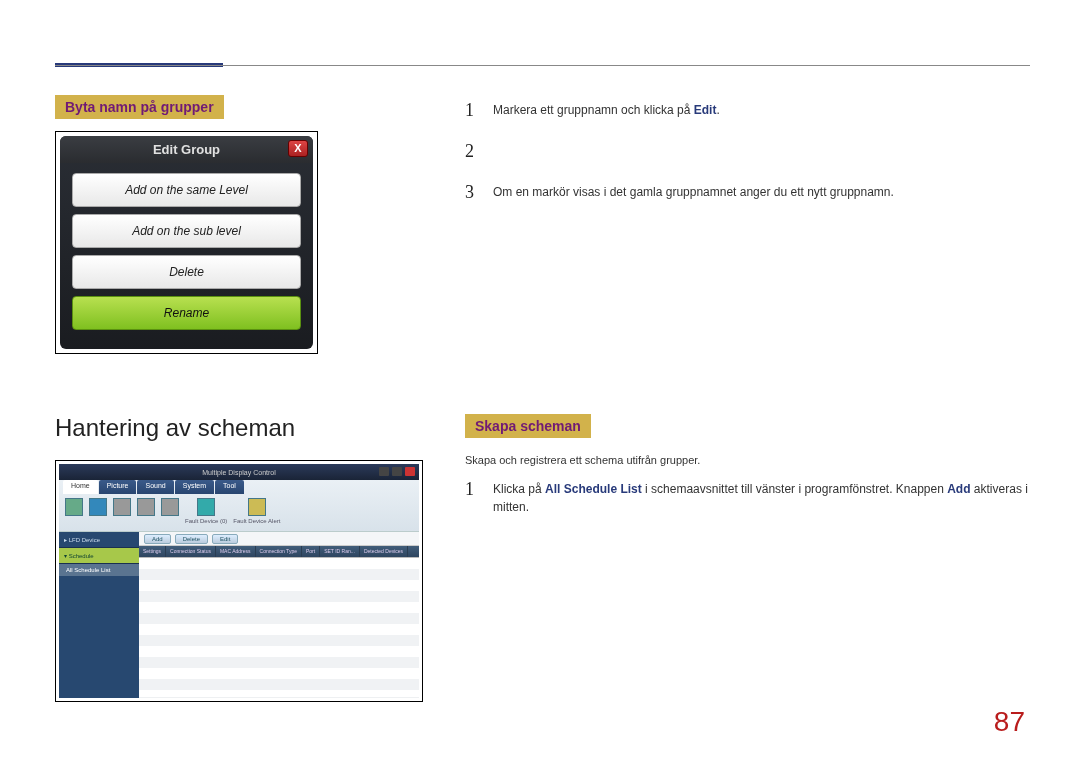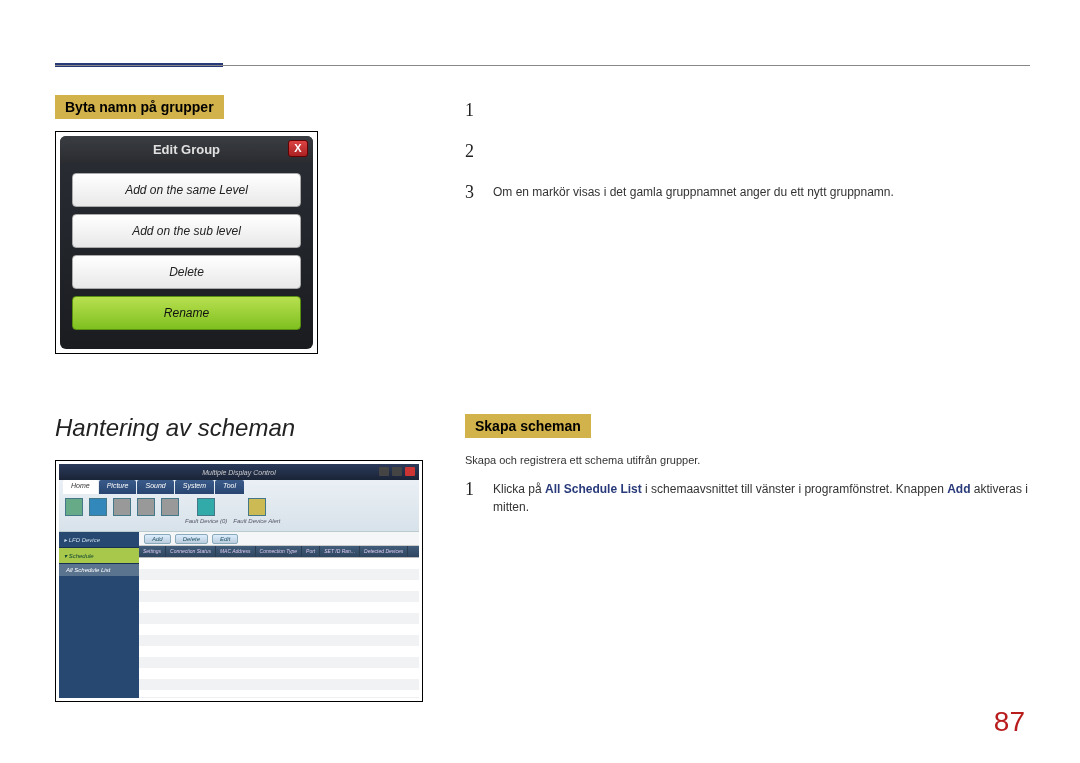--- a/index.html
+++ b/index.html
@@ -28,21 +28,21 @@
     height: 1px;
     background: #888;
   }
   .content { margin-top: 35px; display: flex; gap: 40px; }
   .left-col { width: 370px; flex-shrink: 0; }
   .right-col { flex: 1; }
 
   .section-label {
     display: inline-block;
     background: #d2b24b;
-    color: #000000;
+    color: #701a75;
     font-weight: bold;
     font-size: 14px;
     padding: 4px 10px;
     margin-bottom: 12px;
   }
 
   
   .dialog {
     width: 263px;
     border: 1px solid #000;
@@ -96,21 +96,21 @@
     border-color: #5a9010;
   }
 
   .steps { margin-top: 2px; }
   .step { display: flex; gap: 14px; margin-bottom: 14px; font-size: 12px; line-height: 1.5; }
   .step-num { font-size: 18px; font-weight: 300; color: #222; width: 14px; flex-shrink:0; font-family: Georgia, serif;}
   .step-text { padding-top: 4px; color: #333;}
   .kw { color: #283a7a; font-weight: bold; }
 
   .section2-row { display: flex; gap: 40px; margin-top: 60px; align-items: flex-start; }
-  .section2-left { width: 370px; flex-shrink: 0; font-style: italic; }
+  .section2-left { width: 370px; flex-shrink: 0; }
   .section2-right { flex: 1; }
 
   h2.big {
     font-size: 24px;
     font-weight: 500;
     color: #222;
     margin-bottom: 18px;
     font-family: "Segoe UI", "Myriad Pro", Arial, sans-serif;
   }
   .desc { font-size: 11px; color: #333; margin-bottom: 10px; margin-top:4px;}
@@ -174,20 +174,23 @@
             <div class="menu-btn active">Rename</div>
           </div>
         </div>
       </div>
     </div>
 
     <div class="right-col">
       <div class="steps">
         <div class="step">
           <div class="step-num">1</div>
+          <div class="step-text">
+            <span>Markera ett gruppnamn och klicka på </span><span class="kw">Edit</span><span>.</span>
+          </div>
         </div>
         <div class="step">
           <div class="step-num">2</div>
         </div>
         <div class="step">
           <div class="step-num">3</div>
           <div class="step-text">
             <span>Om en markör visas i det gamla gruppnamnet anger du ett nytt gruppnamn.</span>
           </div>
         </div>

